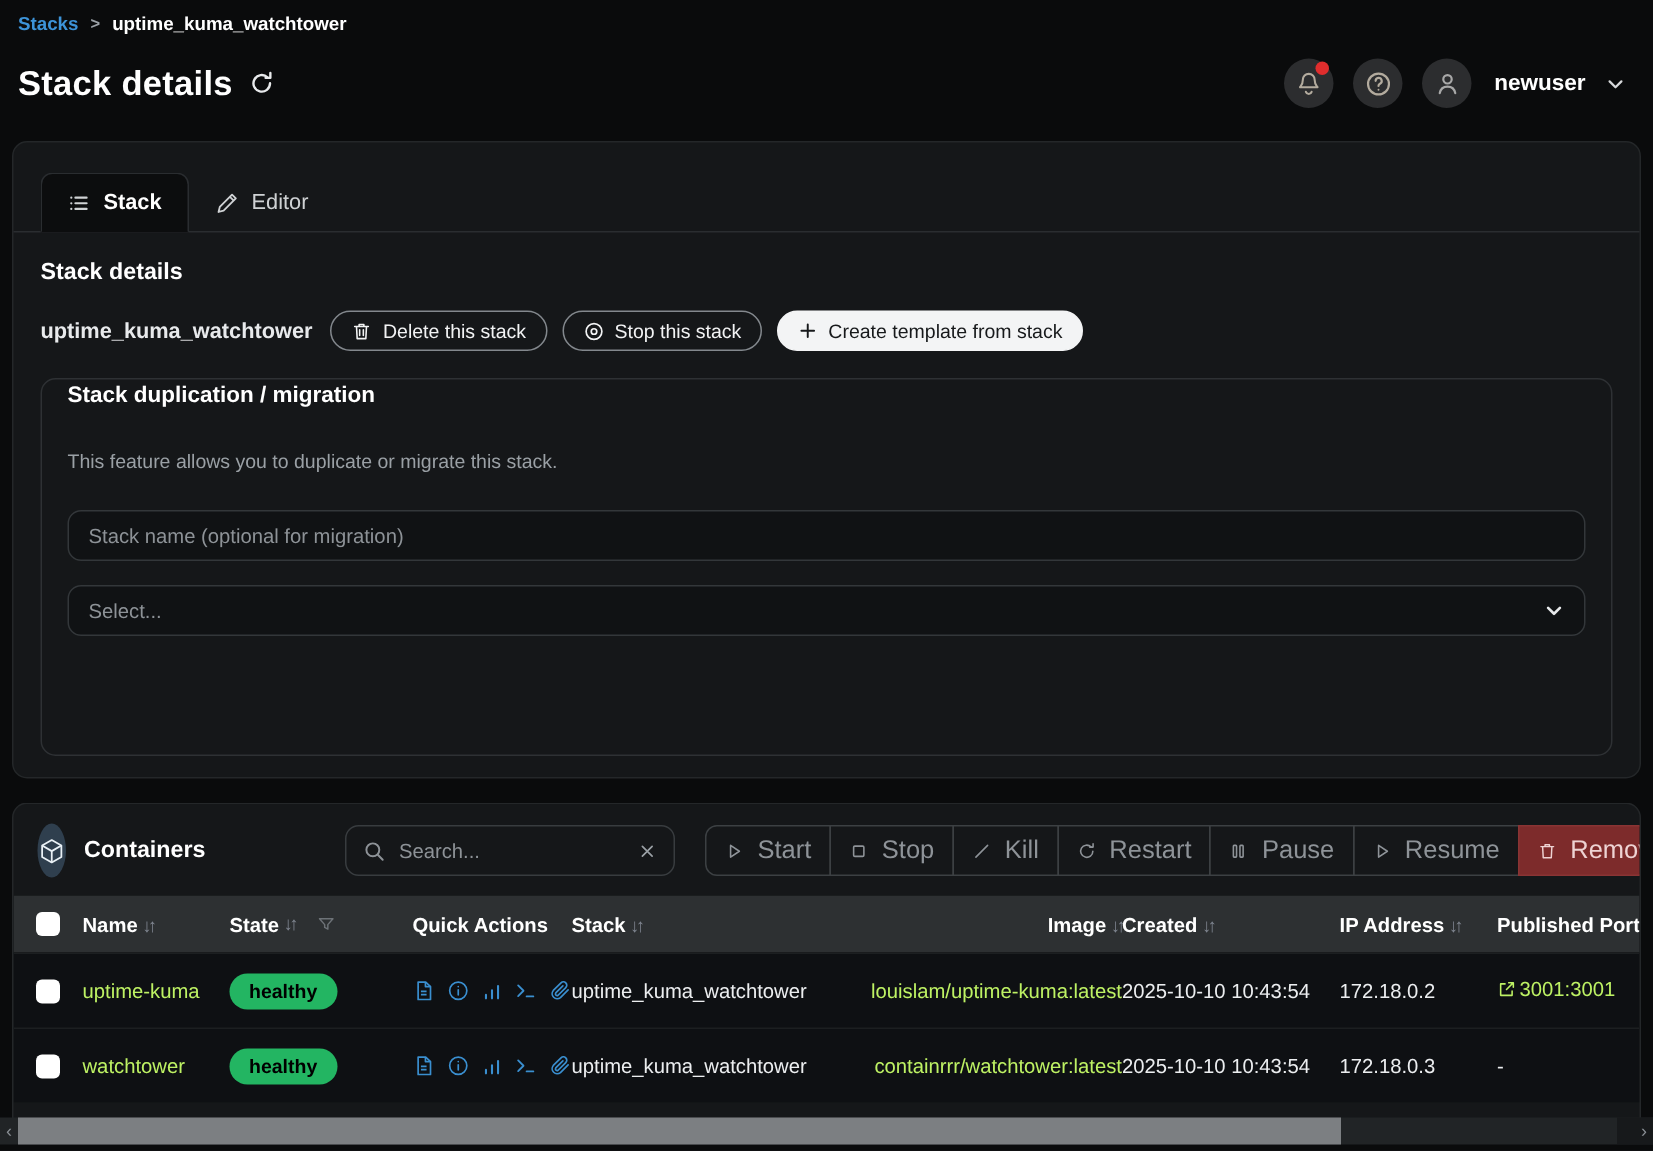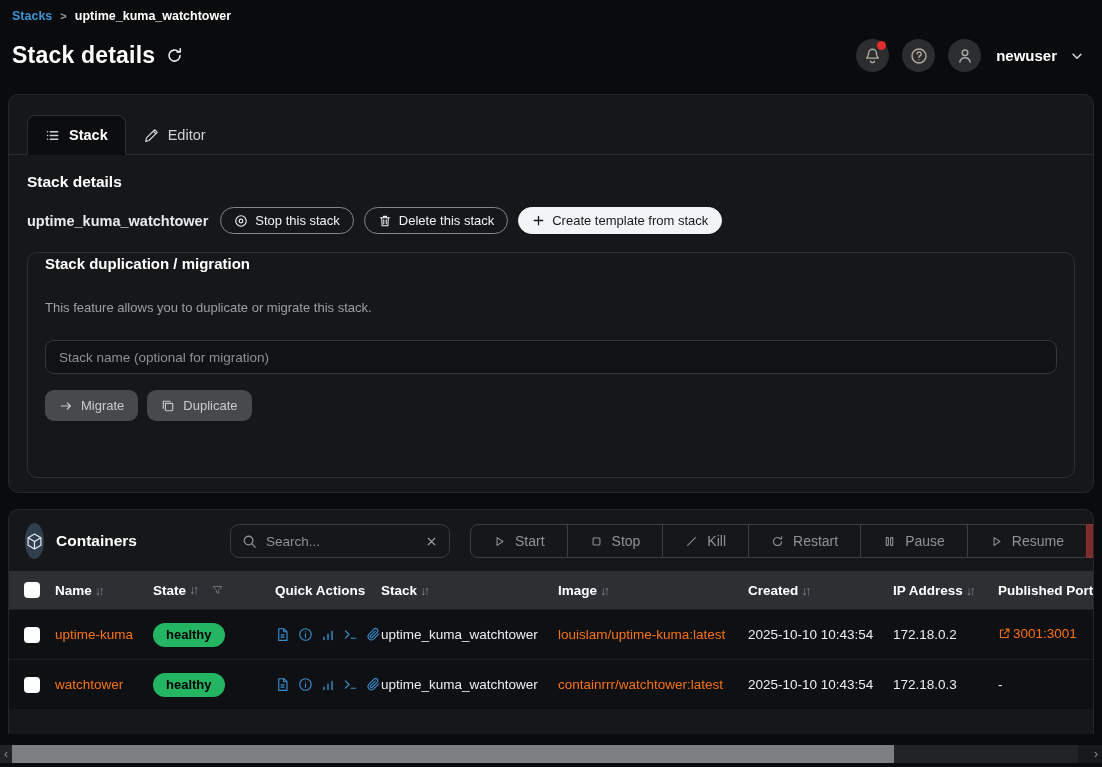--- a/index.html
+++ b/index.html
@@ -62,49 +62,49 @@
   .widget-header { display:flex; align-items:center; padding:13px 16px 12px; }
   .icon-circle { width:36px; height:36px; border-radius:50%; background:#2f3f4e; display:flex; align-items:center; justify-content:center; color:#e9f0f5; }
   .widget-title { font-size:15.5px; font-weight:700; color:#fff; margin-left:12px; margin-right:93px; }
 
   .search { display:flex; align-items:center; gap:9px; width:220px; height:34px; border:1px solid #383c3f; border-radius:9px; padding:0 11px; color:#8d9297; }
   .search input { flex:1; background:transparent; border:none; outline:none; color:#e8eaec; font-size:13.5px; font-family:"Liberation Sans",sans-serif; min-width:0; }
   .search input::placeholder { color:#8d9297; }
   .search .clear { color:#9aa0a5; cursor:pointer; }
 
   .btn-group { display:flex; margin-left:20px; }
-  .seg { display:flex; align-items:center; gap:9px; border:1px solid #3c4043; padding:0 22px; height:34px; font-size:14px; color:#8e9398; background:transparent; margin-left:-1px; cursor:pointer; white-space:nowrap; font-family:"Liberation Sans",sans-serif; }
+  .seg { display:flex; align-items:center; gap:9px; border:1px solid #3c4043; padding:0 12px; height:34px; font-size:17px; color:#8e9398; background:transparent; margin-left:-1px; cursor:pointer; white-space:nowrap; font-family:"Liberation Sans",sans-serif; }
   .seg:first-child { border-radius:8px 0 0 8px; margin-left:0; }
   .seg.danger { background:#7d2b2b; border-color:#8a3434; color:#eed3d3; border-radius:0 8px 8px 0; }
 
   .tail-icons { margin-left:auto; display:flex; align-items:center; gap:16px; padding-right:6px; }
   .col-toggle { color:#ffffff; cursor:pointer; }
 
   
   .table-wrap { overflow:hidden; width:100%; }
   .tbl { min-width:1160px; }
   .thead { display:flex; align-items:center; background:#2d3032; height:38px; font-size:13.5px; font-weight:700; color:#fff; }
   .trow { display:flex; align-items:center; height:50px; font-size:13.5px; background:#0e1013; border-top:1px solid #1c1f21; }
 
   .c-check { width:46px; display:flex; justify-content:center; flex:none; }
   .c-name { width:98px; flex:none; }
   .c-state { width:122px; flex:none; display:flex; align-items:center; }
   .c-qa { width:106px; flex:none; }
   .c-stack { width:177px; flex:none; }
-  .c-image { width:190px; flex:none; }
+  .c-image { width:190px; flex:none;text-align:right; }
   .c-created { width:145px; flex:none; }
   .c-ip { width:105px; flex:none; }
   .c-ports { width:160px; flex:none; }
 
   .cb { width:16px; height:16px; background:#ffffff; border-radius:4px; cursor:pointer; }
   .sort { color:#7f8590; font-size:12.5px; margin-left:3px; letter-spacing:-2.5px; font-weight:400; cursor:pointer; }
   .filter-lbl { color:#6d7277; font-weight:400; font-size:12.5px; margin-left:10px; cursor:pointer; }
   .funnel { color:#6d7277; margin-left:4px; cursor:pointer; }
 
-  .link { color:#f97316; cursor:pointer; text-decoration:none; }
+  .link { color:#bef264; cursor:pointer; text-decoration:none; }
   .badge { display:inline-flex; align-items:center; background:#23b562; color:#000000; font-weight:700; font-size:13px; padding:0 13px; height:24px; border-radius:13px; }
   .qa-icons { display:flex; align-items:center; gap:8px; color:#3a8fd0; }
   .qa-icons > span { cursor:pointer; }
   .plain { color:#eceef0; }
   .ports-link { display:inline-flex; align-items:center; gap:2px;justify-content:center; }
 
   
   .hscroll { position:absolute; left:0; bottom:4px; width:1102px; height:18px; background:#212426; display:flex; align-items:center; }
   .hs-arrow { width:12px; color:#8b9096; font-size:12px; text-align:center; cursor:pointer; line-height:18px; flex:none; }
   .hs-thumb { height:18px; width:882px; background:#7c7f82; flex:none; cursor:pointer; }
@@ -184,67 +184,56 @@
     </div>
   </div>
 
   <div class="panel-body">
     <div class="section-title">Stack details</div>
 
     <div class="stack-row">
       <span class="stack-name">uptime_kuma_watchtower</span>
       <button class="pill">
         <span>
-          <svg width="14" height="14" viewBox="0 0 16 16" fill="none" stroke="currentColor" stroke-width="1.3">
-              <circle cx="8" cy="8" r="6"></circle>
-              <circle cx="8" cy="8" r="2.1"></circle>
-            </svg>
-        </span>
-        <span>Stop this stack</span>
-      </button>
-      <button class="pill">
-        <span>
           <svg width="14" height="14" viewBox="0 0 16 16" fill="none" stroke="currentColor" stroke-width="1.2" stroke-linecap="round" stroke-linejoin="round">
             <path d="M2.8 4.2h10.4M6.2 4.2V2.7h3.6v1.5M4.2 4.2l.5 9.2h6.6l.5-9.2M6.6 6.7v4.4M9.4 6.7v4.4"></path>
           </svg>
         </span>
         <span>Delete this stack</span>
       </button>
+      <button class="pill">
+        <span>
+          <svg width="14" height="14" viewBox="0 0 16 16" fill="none" stroke="currentColor" stroke-width="1.3">
+              <circle cx="8" cy="8" r="6"></circle>
+              <circle cx="8" cy="8" r="2.1"></circle>
+            </svg>
+        </span>
+        <span>Stop this stack</span>
+      </button>
       <button class="pill light">
         <span>
           <svg width="13" height="13" viewBox="0 0 16 16" fill="none" stroke="currentColor" stroke-width="1.6" stroke-linecap="round">
               <path d="M8 2.8v10.4M2.8 8h10.4"></path>
             </svg>
         </span>
         <span>Create template from stack</span>
       </button>
     </div>
 
     <div class="fieldset">
       <h3>Stack duplication / migration</h3>
       <div class="desc">This feature allows you to duplicate or migrate this stack.</div>
       <input class="text-input" type="text" placeholder="Stack name (optional for migration)" style="">
-      <div class="btn-row">
-        <button class="btn-gray">
-          <span>
-            <svg width="14" height="14" viewBox="0 0 16 16" fill="none" stroke="currentColor" stroke-width="1.4" stroke-linecap="round" stroke-linejoin="round">
-                <path d="M2.8 8h10M9.4 4.4L13 8l-3.6 3.6"></path>
-              </svg>
-          </span>
-          <span>Migrate</span>
-        </button>
-        <button class="btn-gray">
-          <span>
-            <svg width="14" height="14" viewBox="0 0 16 16" fill="none" stroke="currentColor" stroke-width="1.3" stroke-linejoin="round">
-                <rect x="5" y="5" width="8.4" height="8.4" rx="1"></rect>
-                <path d="M11 2.6H2.6V11"></path>
-              </svg>
-          </span>
-          <span>Duplicate</span>
-        </button>
+      <div class="select">
+        <span>Select...</span>
+        <span class="sel-chev">
+          <svg width="14" height="14" viewBox="0 0 16 16" fill="none" stroke="currentColor" stroke-width="2" stroke-linecap="round" stroke-linejoin="round">
+              <path d="M3.5 6l4.5 4.5L12.5 6"></path>
+            </svg>
+        </span>
       </div>
     </div>
   </div>
 </div>
 
 <div class="panel containers-panel">
   <div class="widget-header">
     <span class="icon-circle">
       <svg width="19" height="19" viewBox="0 0 24 24" fill="none" stroke="currentColor" stroke-width="1.5" stroke-linejoin="round">
         <path d="M12 2.6l8.1 4.6v9.6L12 21.4l-8.1-4.6V7.2z"></path>

